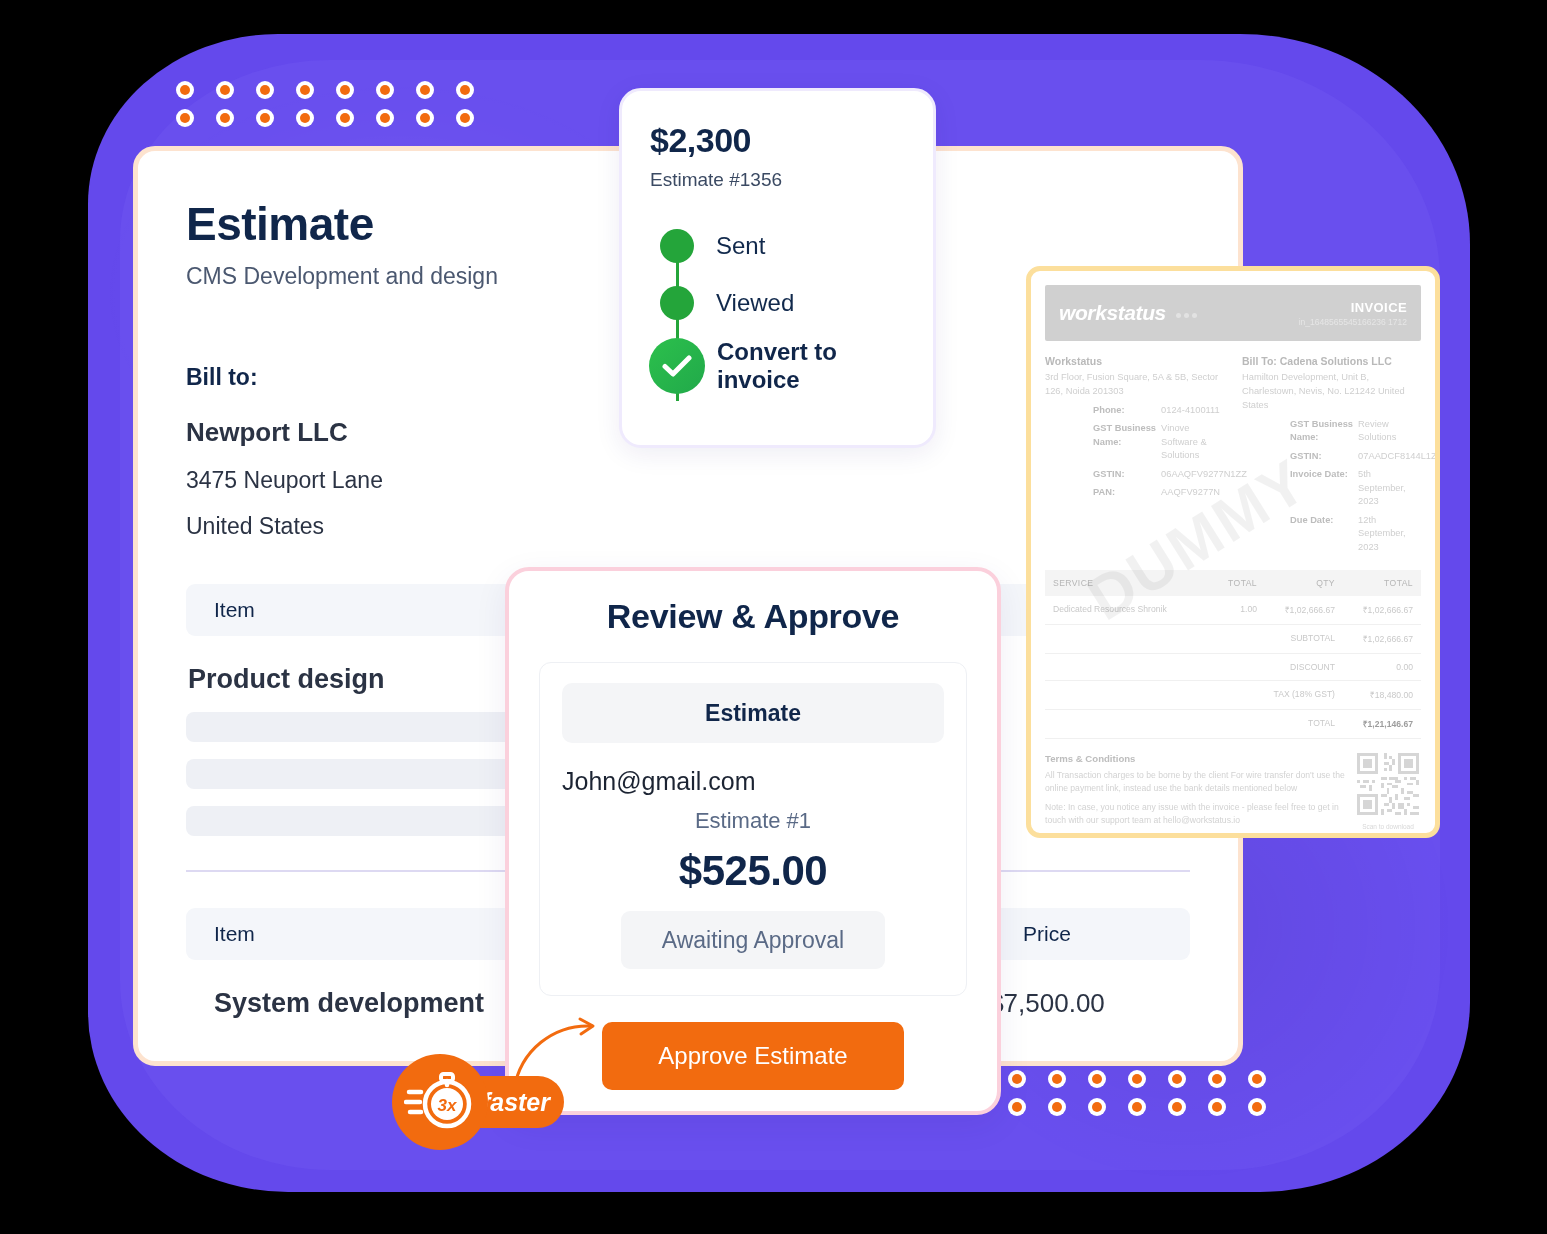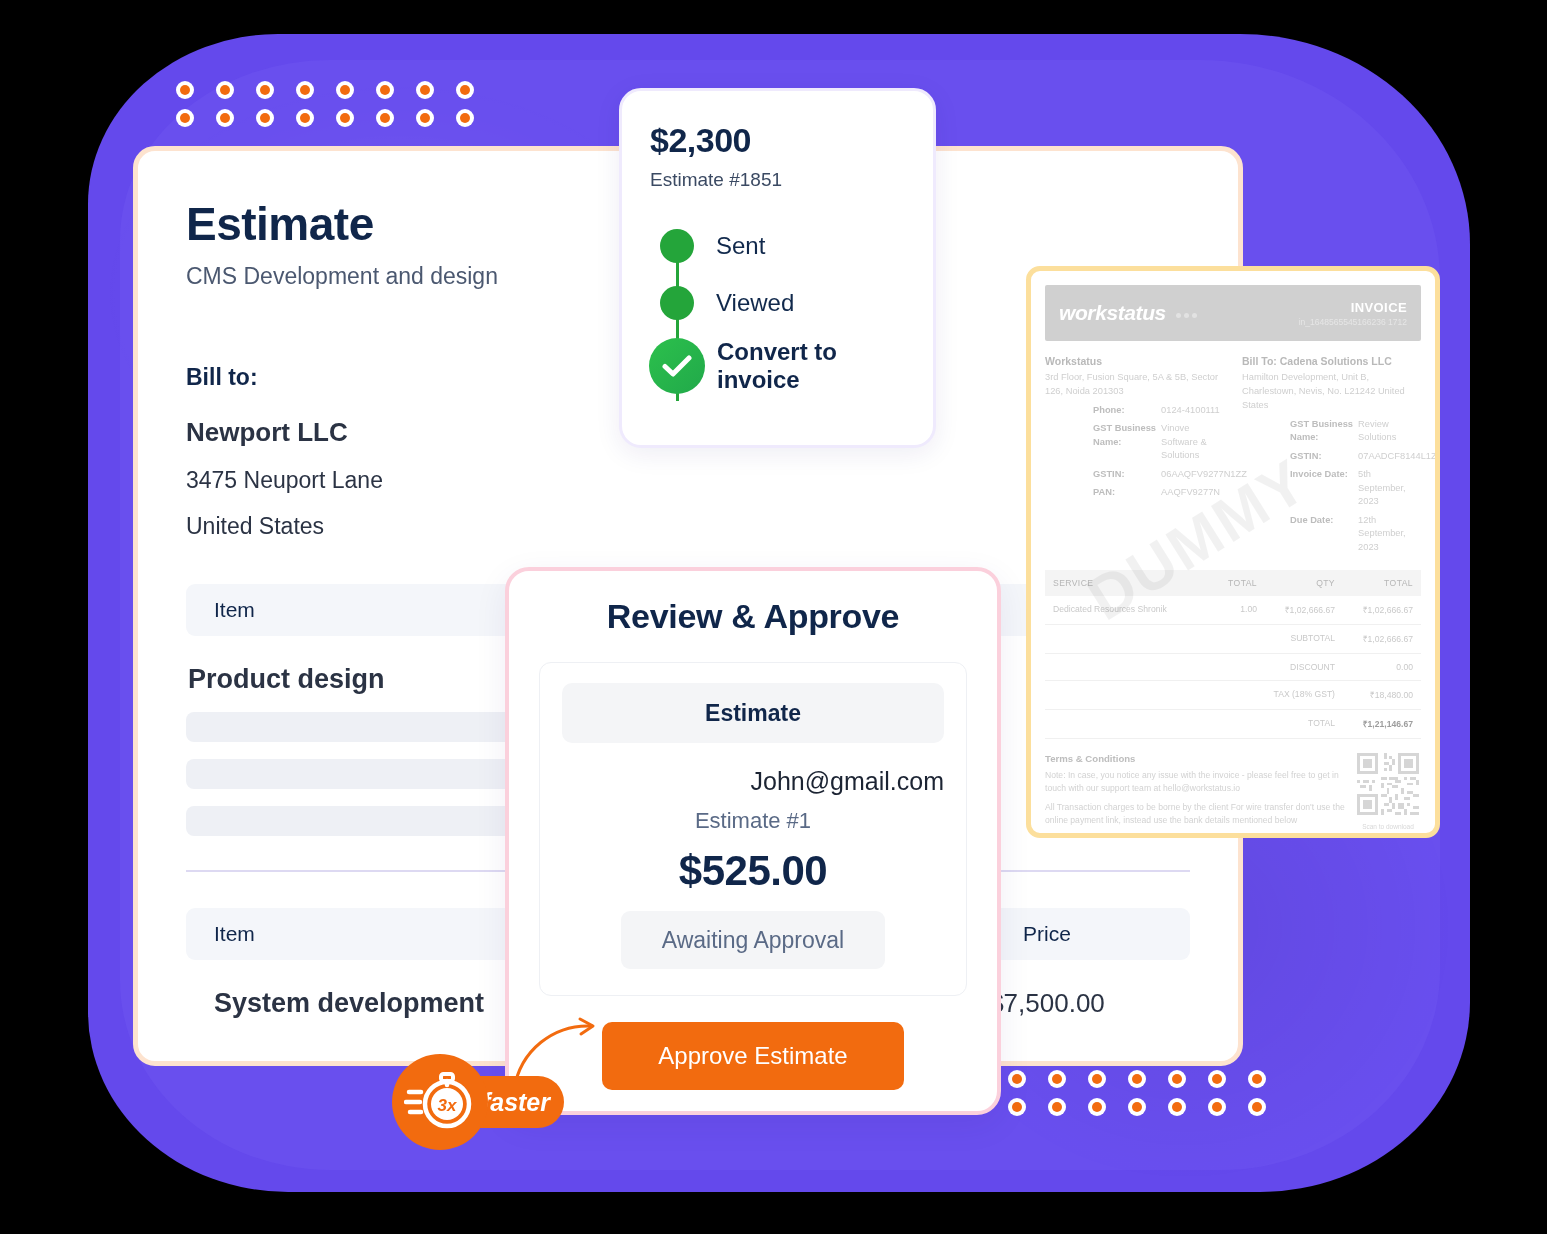--- a/index.html
+++ b/index.html
@@ -217,21 +217,21 @@
     margin-top: 26px;
     border: 1.5px solid #eef0f4;
     border-radius: 12px;
     padding: 20px 22px 26px 22px;
   }
   .rv-pill {
     background: #f4f5f7; border-radius: 10px;
     height: 60px; display:flex; align-items:center; justify-content:center;
     font-size: 23px; font-weight: 700; color: #10264a;
   }
-  .rv-email { margin-top: 24px; text-align:right; font-size: 25px; color: #1c2433; }
+  .rv-email { margin-top: 24px; text-align:left; font-size: 25px; color: #1c2433; }
   .rv-estno { margin-top: 12px; text-align:center; font-size: 22px; color: #5a6a86; }
   .rv-amount {
     margin-top: 13px; text-align:center; font-size: 42px; font-weight: 700;
     color: #10264a; letter-spacing: -.5px;
   }
   .rv-status {
     margin-top: 16px; background: #f4f5f7; border-radius: 9px;
     height: 58px; display:flex; align-items:center; justify-content:center;
     font-size: 23px; color: #5a6a86;
     width: 264px; margin-left:auto; margin-right:auto;
@@ -389,21 +389,21 @@
       </div>
       <div class="row2">
         <div class="item-name2">System development</div>
         <div class="price2">$7,500.00</div>
       </div>
     </div>
   </div>
 
   <div class="status-card">
     <div class="amount">$2,300</div>
-    <div class="est-no">Estimate #1851</div>
+    <div class="est-no">Estimate #1356</div>
 
     <div class="steps">
       <div class="connector c1"></div>
       <div class="connector c2"></div>
       <div class="connector c3"></div>
 
       <div class="step">
         <span class="bullet"></span>
         <span class="lbl">Sent</span>
       </div>
@@ -517,22 +517,22 @@
       <div class="inv-trow total">
         <span class="t-serv"></span>
         <span class="t-qty">TOTAL</span>
         <span class="t-tot">₹1,21,146.67</span>
       </div>
     </div>
 
     <div class="inv-terms">
       <div class="terms-txt">
         <div class="terms-h">Terms &amp; Conditions</div>
+        <div class="terms-p">All Transaction charges to be borne by the client For wire transfer don't use the online payment link, instead use the bank details mentioned below</div>
         <div class="terms-p">Note: In case, you notice any issue with the invoice - please feel free to get in touch with our support team at hello@workstatus.io</div>
-        <div class="terms-p">All Transaction charges to be borne by the client For wire transfer don't use the online payment link, instead use the bank details mentioned below</div>
       </div>
       <div class="qr-wrap">
         <svg class="qr" viewBox="0 0 21 21" shape-rendering="crispEdges">
           <rect width="21" height="21" fill="#fff"></rect>
           <g fill="#d6d6d6">
             <rect x="0" y="0" width="7" height="1"></rect>
               <rect x="0" y="6" width="7" height="1"></rect>
             <rect x="0" y="0" width="1" height="7"></rect>
               <rect x="6" y="0" width="1" height="7"></rect>
             <rect x="2" y="2" width="3" height="3"></rect>

